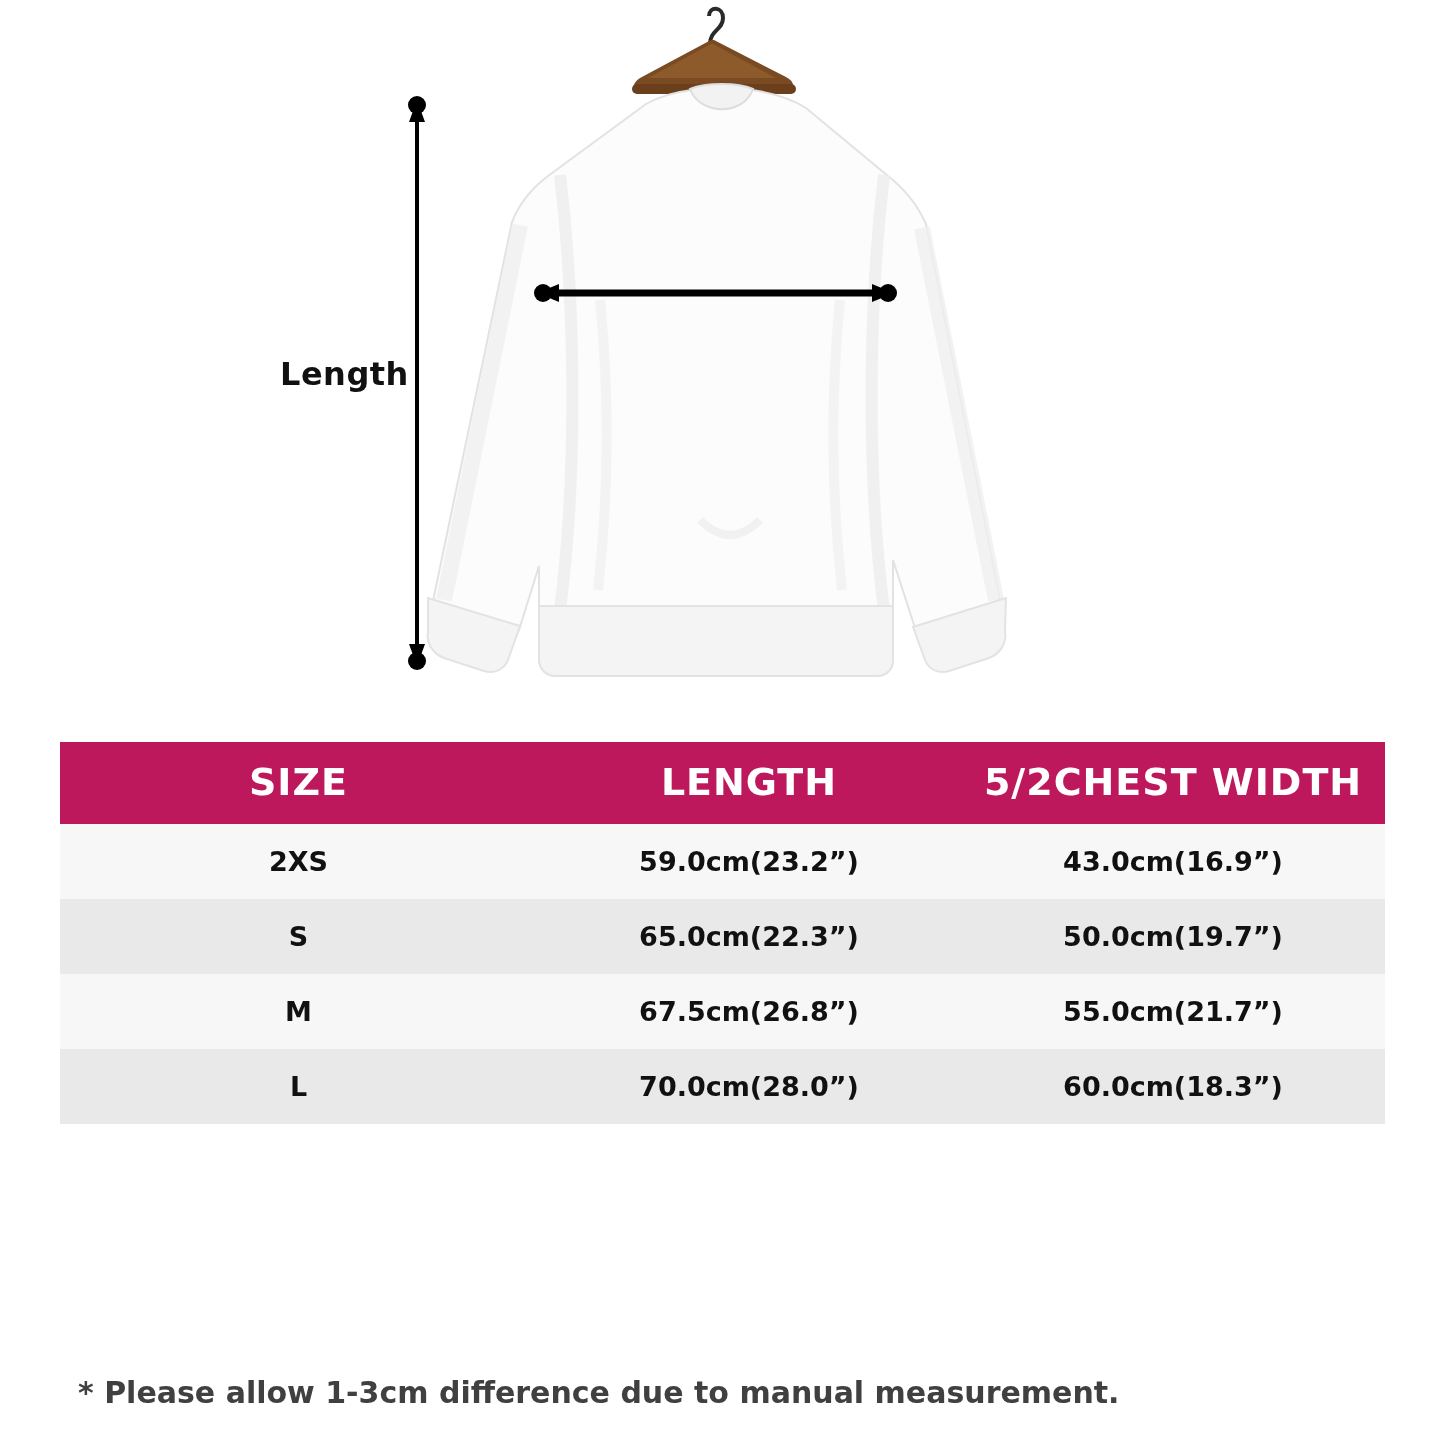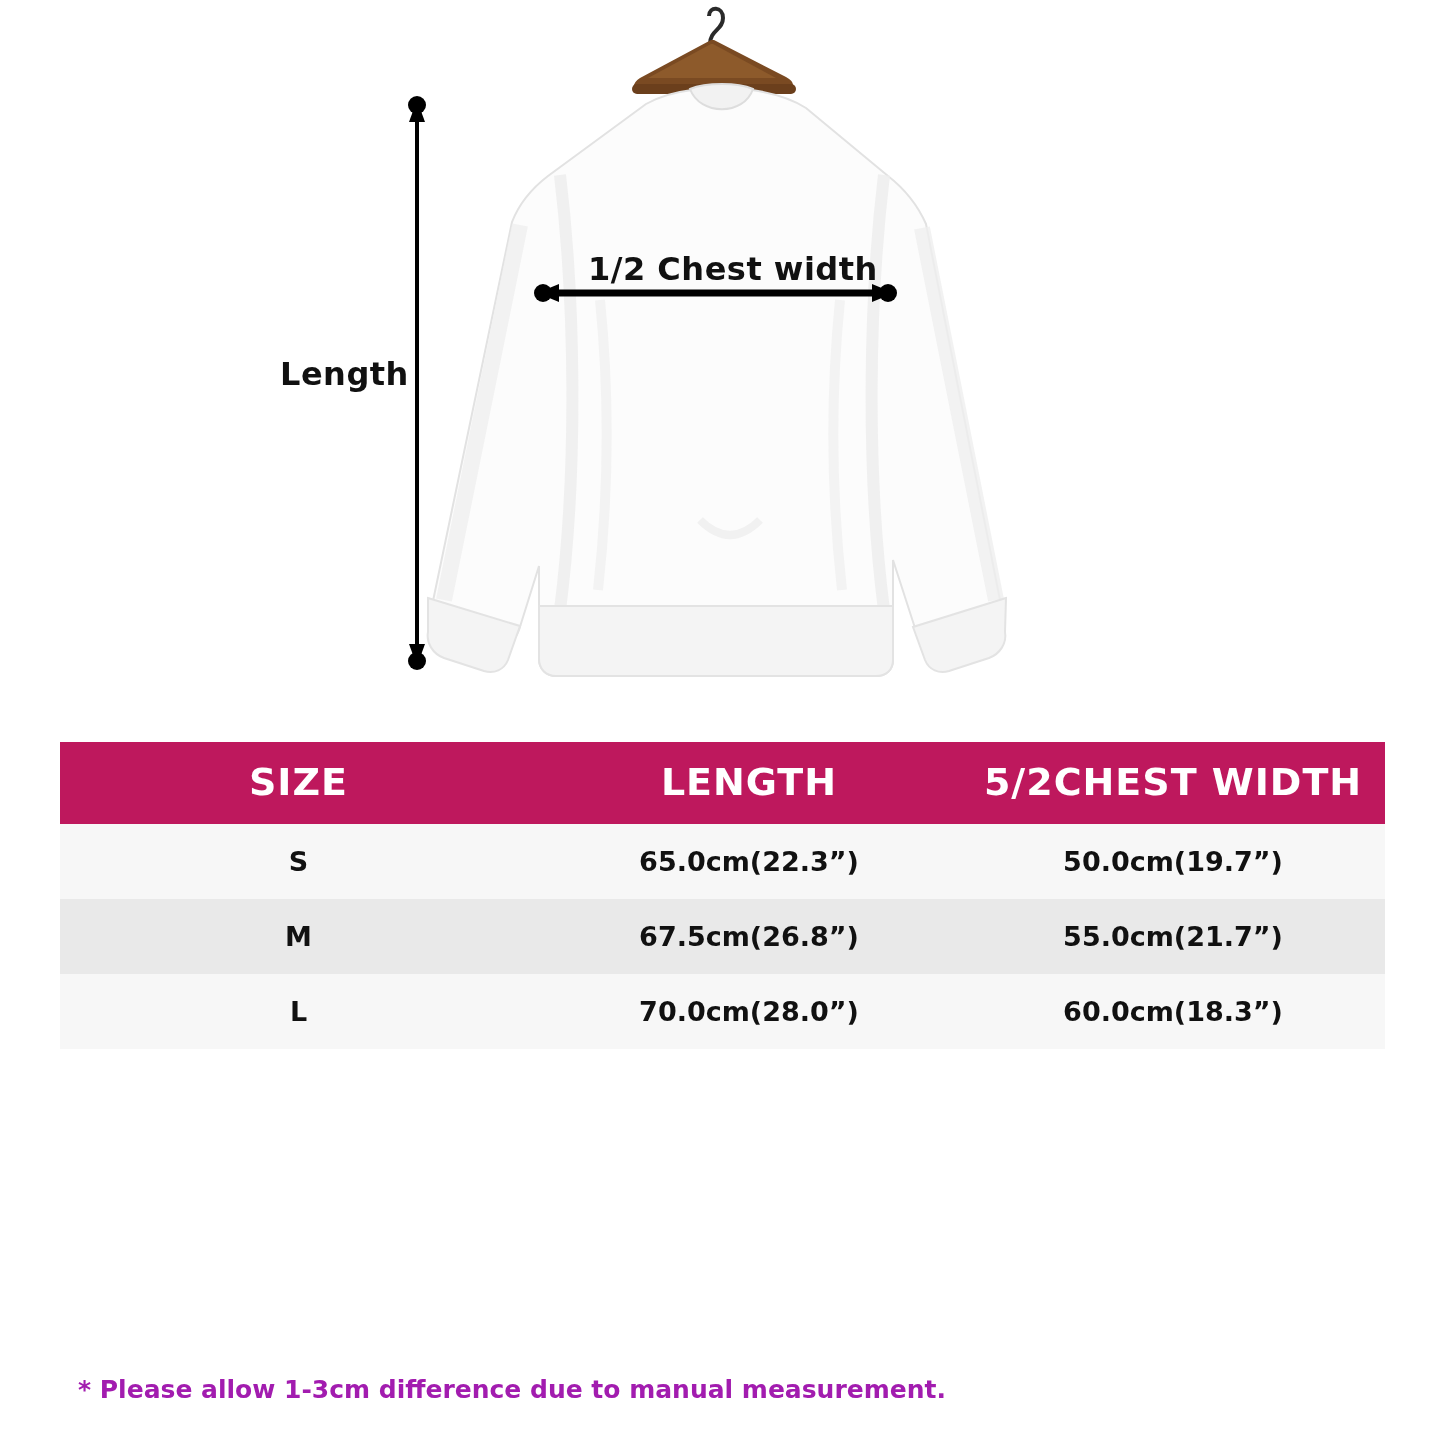--- a/index.html
+++ b/index.html
@@ -91,23 +91,23 @@
     background: #e9e9e9;
   }
   .col-size { width: 36%; }
   .col-len  { width: 32%; }
   .col-chest{ width: 32%; }
 
   .footnote {
     position: absolute;
     left: 78px;
     top: 1375px;
-    font-size: 25px;
-    font-weight: bold;
-    color: #a21caf;
+    font-size: 30px;
+    font-weight: bold;
+    color: #404040;
     font-family: "DejaVu Sans", sans-serif;
   }
 </style>
 </head>
 <body>
 
 <div class="illustration">
 
   <svg class="garment-svg" width="1445" height="730" viewBox="0 0 1445 730">
 
@@ -174,38 +174,42 @@
     <g>
       <line x1="543" y1="293" x2="888" y2="293" stroke="#000" stroke-width="7"></line>
       <polygon points="537,293 559,284 559,302" fill="#000"></polygon>
       <polygon points="894,293 872,284 872,302" fill="#000"></polygon>
       <circle cx="543" cy="293" r="9" fill="#000"></circle>
       <circle cx="888" cy="293" r="9" fill="#000"></circle>
     </g>
   </svg>
 
   <div class="label-length">Length</div>
-  <div class="label-chest">1/2 Chest width</div>
 </div>
 
 <table class="size-table">
   <colgroup>
     <col class="col-size">
     <col class="col-len">
     <col class="col-chest">
   </colgroup>
   <thead>
     <tr>
       <th>SIZE</th>
       <th>LENGTH</th>
       <th>5/2CHEST WIDTH</th>
     </tr>
   </thead>
   <tbody>
     <tr>
+      <td class="size-cell">2XS</td>
+      <td>59.0cm(23.2”)</td>
+      <td>43.0cm(16.9”)</td>
+    </tr>
+    <tr>
       <td class="size-cell">S</td>
       <td>65.0cm(22.3”)</td>
       <td>50.0cm(19.7”)</td>
     </tr>
     <tr>
       <td class="size-cell">M</td>
       <td>67.5cm(26.8”)</td>
       <td>55.0cm(21.7”)</td>
     </tr>
     <tr>

